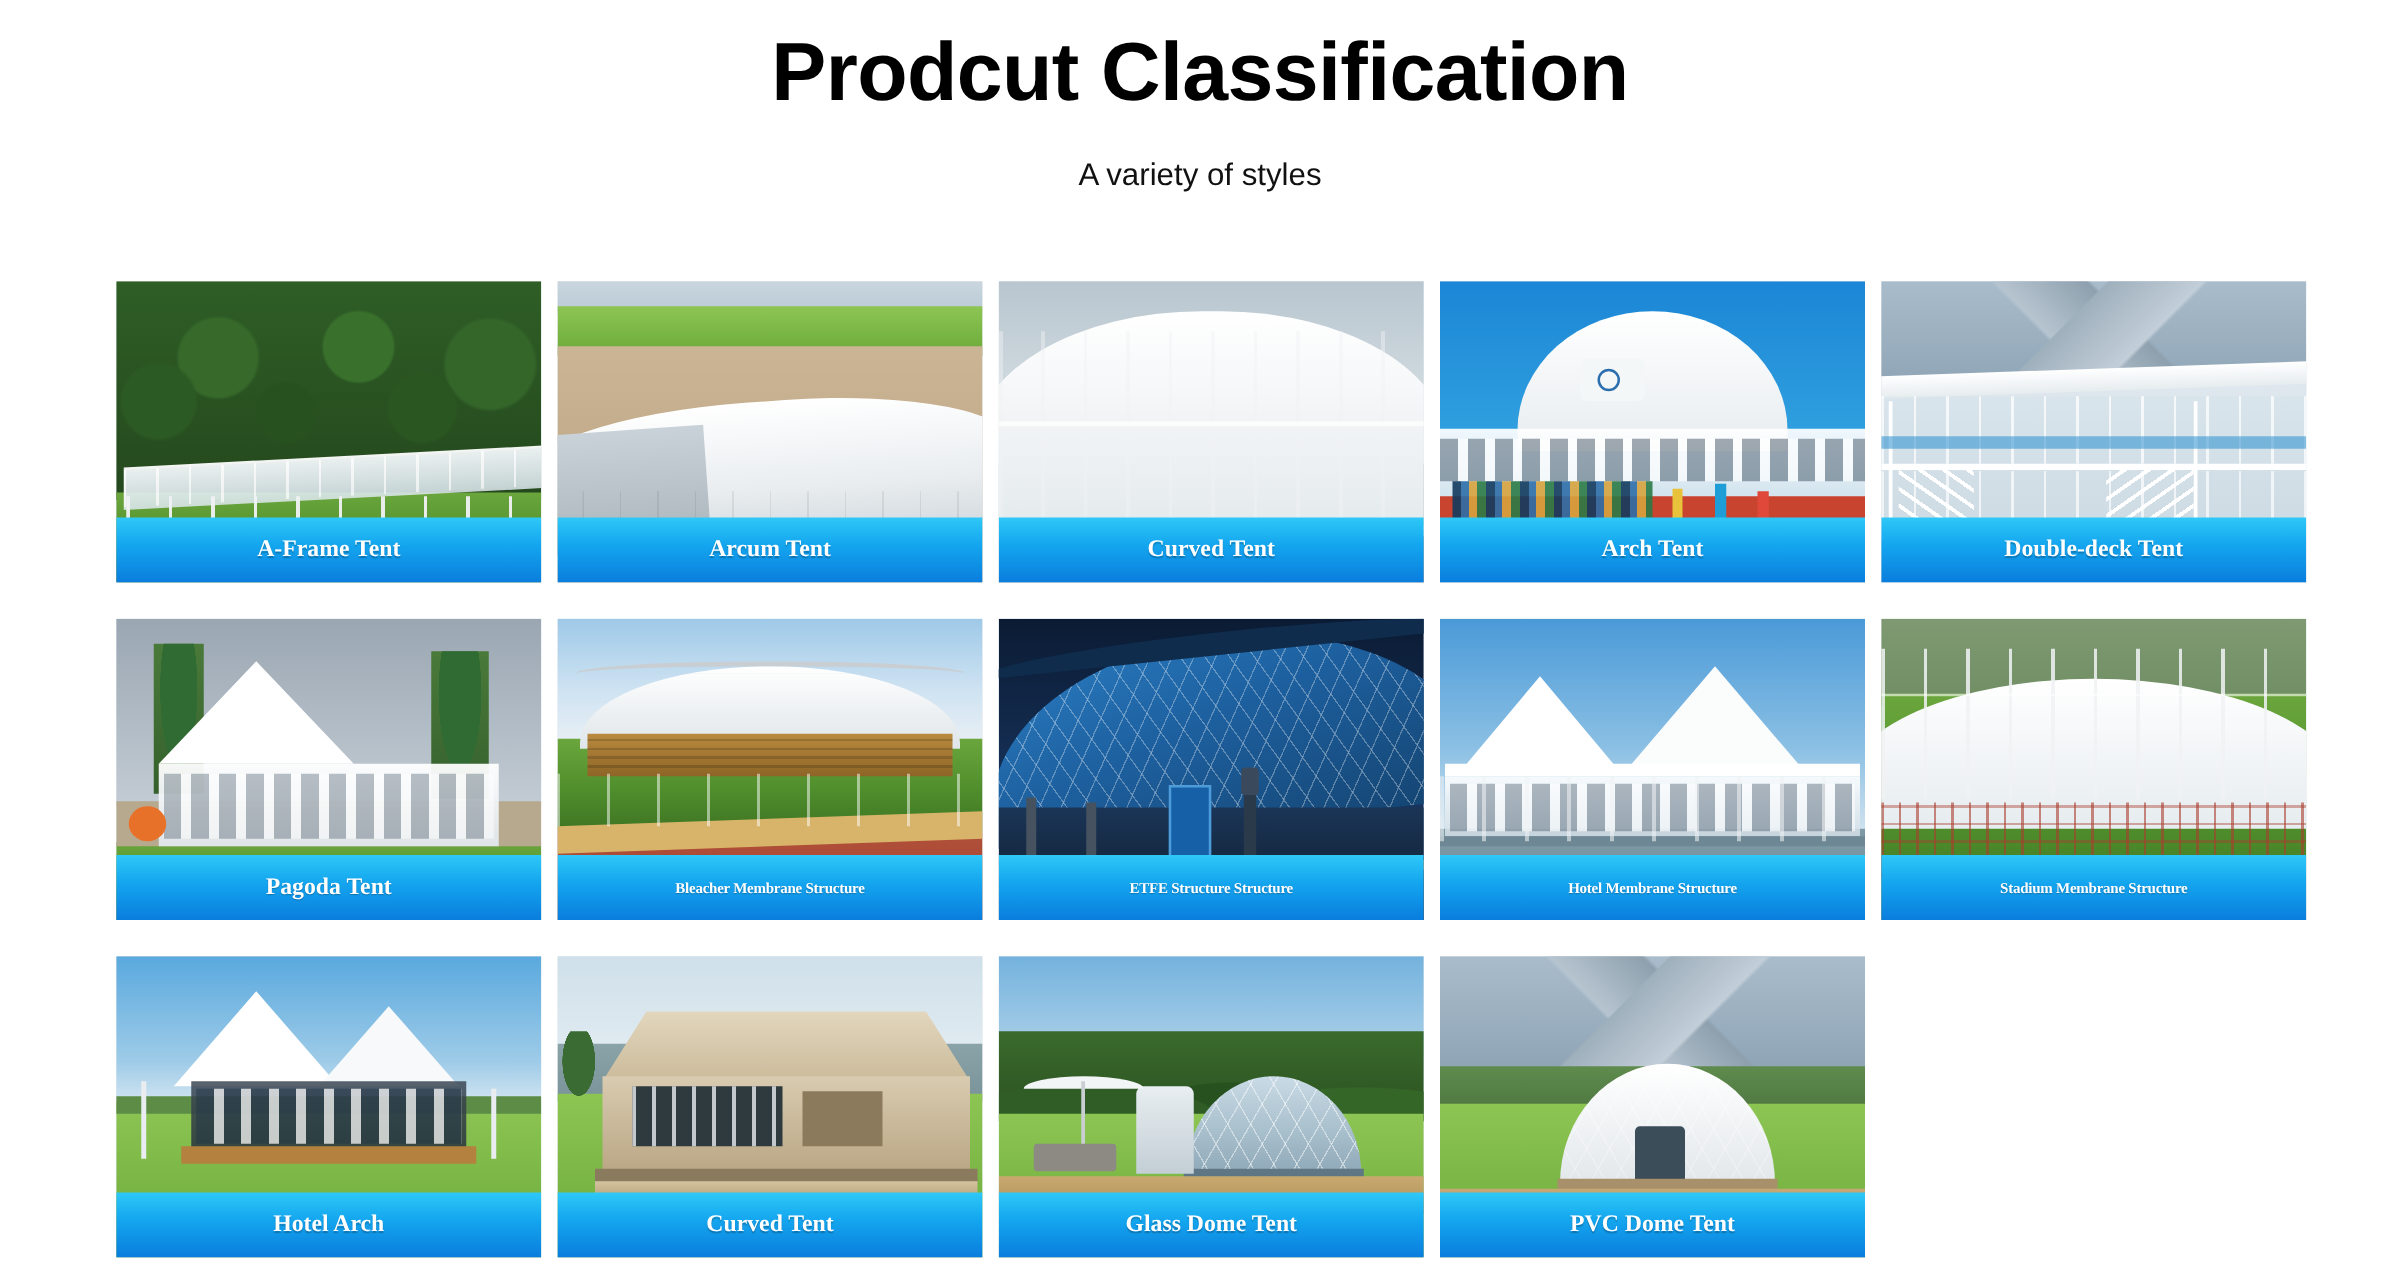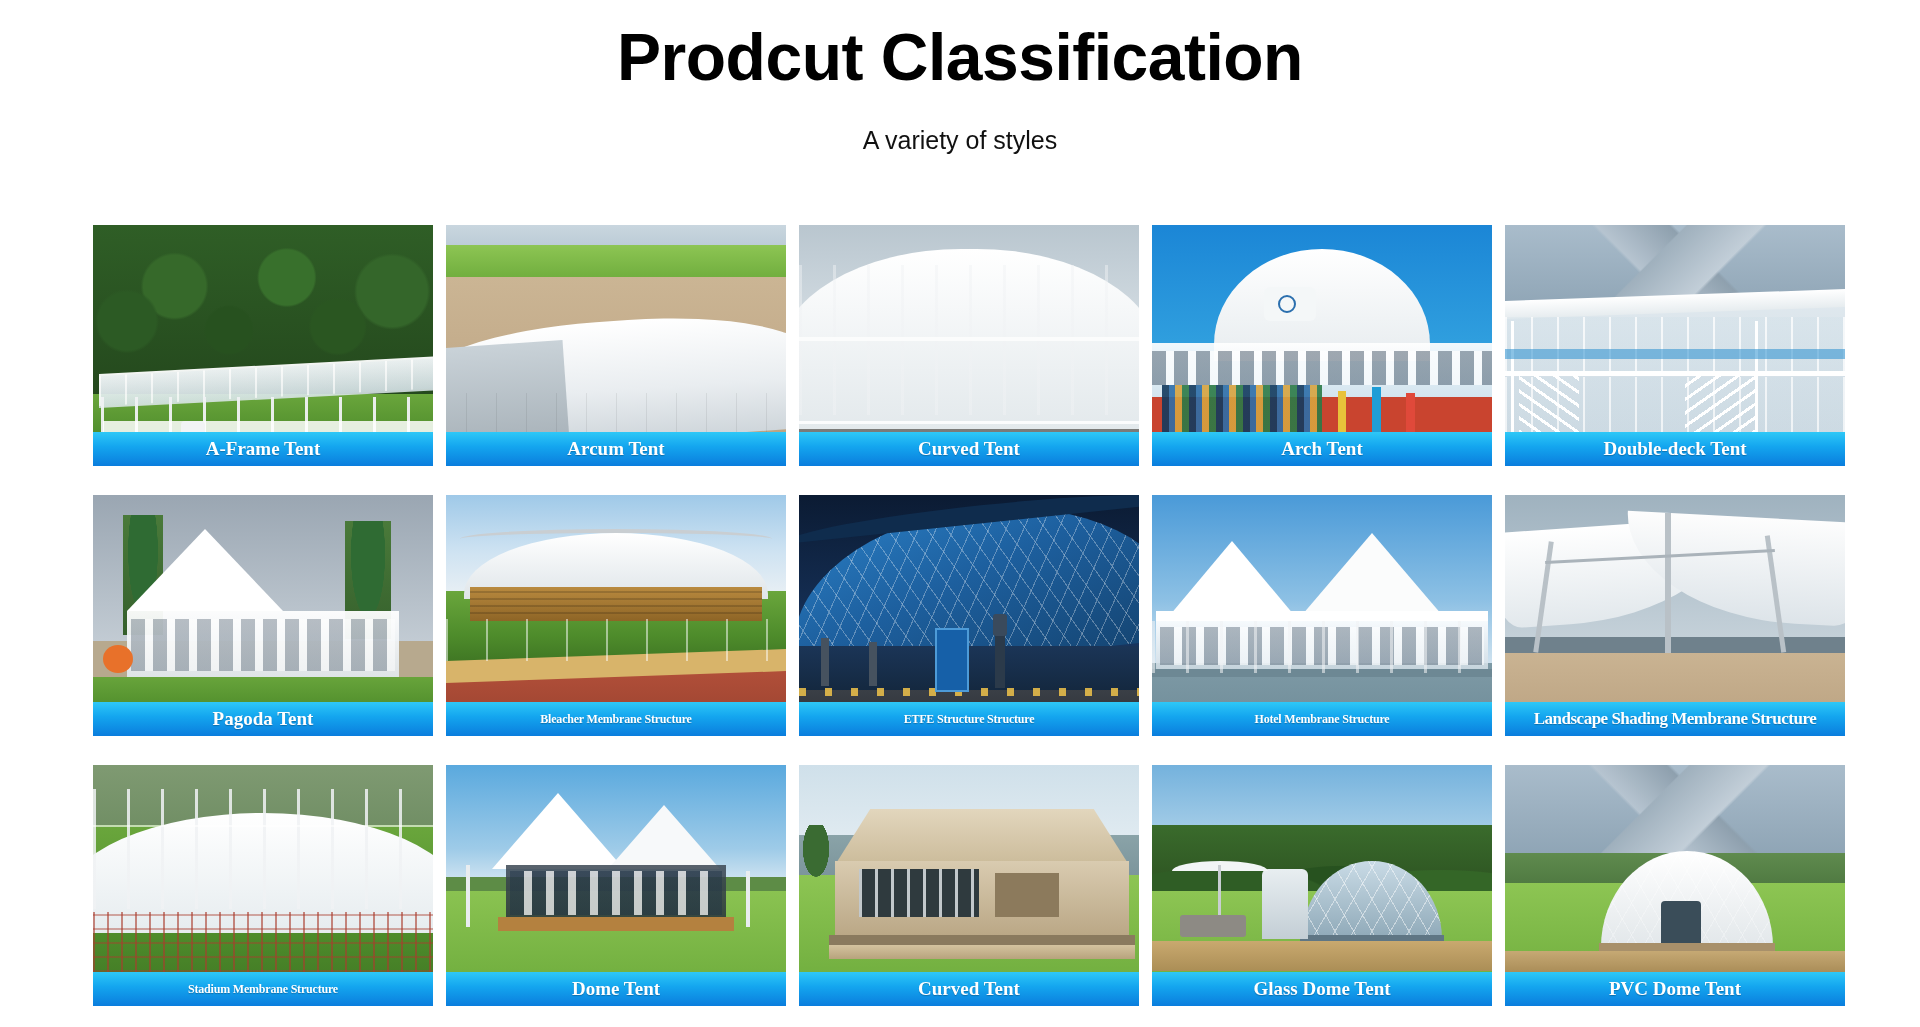--- a/index.html
+++ b/index.html
@@ -65,21 +65,21 @@
   .card-photo .ground,
   .card-photo .mid {
     position: absolute;
     left: 0; right: 0;
   }
 
   
   .card-caption {
     position: absolute;
     left: 0; right: 0; bottom: 0;
-    height: 34px;
+    height: 52px;
     background: linear-gradient(180deg, #2ec8f7 0%, #14a6ef 42%, #0a7ddd 100%);
     display: flex;
     align-items: center;
     justify-content: center;
     z-index: 6;
   }
   .card-caption span {
     font-family: "Liberation Serif", serif;
     font-weight: 700;
     font-size: 19px;
@@ -307,36 +307,20 @@
         <div style="position:absolute;left:4px;right:4px;top:126px;height:48px;background:linear-gradient(180deg,rgba(255,255,255,.9),rgba(210,222,230,.85));"></div>
         <div class="windows-row" style="position:absolute;left:8px;right:8px;top:132px;height:38px;opacity:.6;"></div>
         <div style="position:absolute;left:0;right:0;top:174px;height:8px;background:#6d8894;"></div>
         <div class="poles" style="position:absolute;left:0;right:0;top:126px;height:52px;opacity:.6;"></div>
       </div>
       <div class="card-caption tight">
         <span>Hotel Membrane Structure</span>
       </div>
     </div>
 
-    <div class="card">
-      <div class="card-photo">
-        <div class="sky" style="top:0;height:150px;background:linear-gradient(180deg,#9fb2bf,#c6d2da);"></div>
-        <div class="sand" style="position:absolute;left:0;right:0;top:150px;bottom:0;"></div>
-        <div style="position:absolute;left:0;right:0;top:142px;height:16px;background:#6f818c;"></div>
-        <div style="position:absolute;left:-10px;right:110px;top:30px;height:96px;background:linear-gradient(180deg,#ffffff,#e2e8ec);border-radius:0 0 70% 10% / 0 0 100% 40%;transform:rotate(-4deg);"></div>
-        <div style="position:absolute;left:120px;right:-20px;top:22px;height:104px;background:linear-gradient(180deg,#fdfdfd,#dde4e9);border-radius:0 0 12% 72% / 0 0 38% 100%;transform:rotate(3deg);"></div>
-        <div style="position:absolute;left:160px;top:18px;width:6px;height:140px;background:#b9c1c7;"></div>
-        <div style="position:absolute;left:36px;top:46px;width:5px;height:112px;background:#b9c1c7;transform:rotate(8deg);"></div>
-        <div style="position:absolute;left:268px;top:40px;width:5px;height:118px;background:#b9c1c7;transform:rotate(-8deg);"></div>
-        <div style="position:absolute;left:40px;top:60px;width:230px;height:3px;background:#aab3ba;transform:rotate(-3deg);"></div>
-      </div>
-      <div class="card-caption tighter">
-        <span>Landscape Shading Membrane Structure</span>
-      </div>
-    </div>
 
     <div class="card">
       <div class="card-photo">
         <div class="sky" style="top:0;height:70px;background:linear-gradient(180deg,#7f9a72,#6f8d63);"></div>
         <div class="grass-green" style="position:absolute;left:0;right:0;top:60px;bottom:0;"></div>
         <div style="position:absolute;left:-30px;right:-30px;top:48px;height:120px;background:linear-gradient(180deg,#ffffff,#e6ecef);border-radius:50% 50% 0 0 / 74% 74% 0 0;"></div>
         <div class="poles" style="position:absolute;left:0;right:0;top:24px;height:120px;opacity:.9;"></div>
         <div style="position:absolute;left:0;right:0;top:60px;height:2px;background:rgba(255,255,255,.6);"></div>
         <div style="position:absolute;left:0;right:0;bottom:34px;height:60px;background:repeating-linear-gradient(90deg,rgba(170,60,45,.85) 0 2px,transparent 2px 14px);opacity:.7;"></div>
         <div style="position:absolute;left:0;right:0;bottom:34px;height:60px;background:repeating-linear-gradient(0deg,rgba(170,60,45,.7) 0 2px,transparent 2px 14px);opacity:.6;"></div>
@@ -357,21 +341,21 @@
         <div style="position:absolute;left:162px;top:40px;">
             <div class="cone" style="border-left-width:56px;border-right-width:56px;border-bottom:64px solid #f7f9fa;"></div>
           </div>
         <div style="position:absolute;left:60px;right:60px;top:100px;height:54px;background:linear-gradient(180deg,rgba(60,72,84,.85),rgba(40,50,60,.85));"></div>
         <div class="windows-row" style="position:absolute;left:64px;right:64px;top:106px;height:44px;opacity:.8;"></div>
         <div style="position:absolute;left:52px;right:52px;top:152px;height:14px;background:#b4813f;"></div>
         <div style="position:absolute;left:20px;top:100px;width:4px;height:62px;background:#e9edf0;"></div>
         <div style="position:absolute;left:300px;top:106px;width:4px;height:56px;background:#e9edf0;"></div>
       </div>
       <div class="card-caption">
-        <span>Dome Tent</span>
+        <span>Hotel Arch</span>
       </div>
     </div>
 
     <div class="card">
       <div class="card-photo">
         <div class="sky" style="top:0;height:100px;background:linear-gradient(180deg,#cfe0ea,#e6eef3);"></div>
         <div style="position:absolute;left:0;right:0;top:70px;height:46px;background:linear-gradient(180deg,#8aa3a8,#7a939a);"></div>
         <div class="grass-lt" style="position:absolute;left:0;right:0;top:110px;bottom:0;"></div>
         <div style="position:absolute;left:36px;right:10px;top:44px;height:56px;background:linear-gradient(180deg,#e2d6bd,#cbbb9a);clip-path:polygon(0 100%,12% 0,88% 0,100% 100%);"></div>
         <div style="position:absolute;left:36px;right:10px;top:96px;height:78px;background:linear-gradient(180deg,#d9cbb0,#b9a684);"></div>

